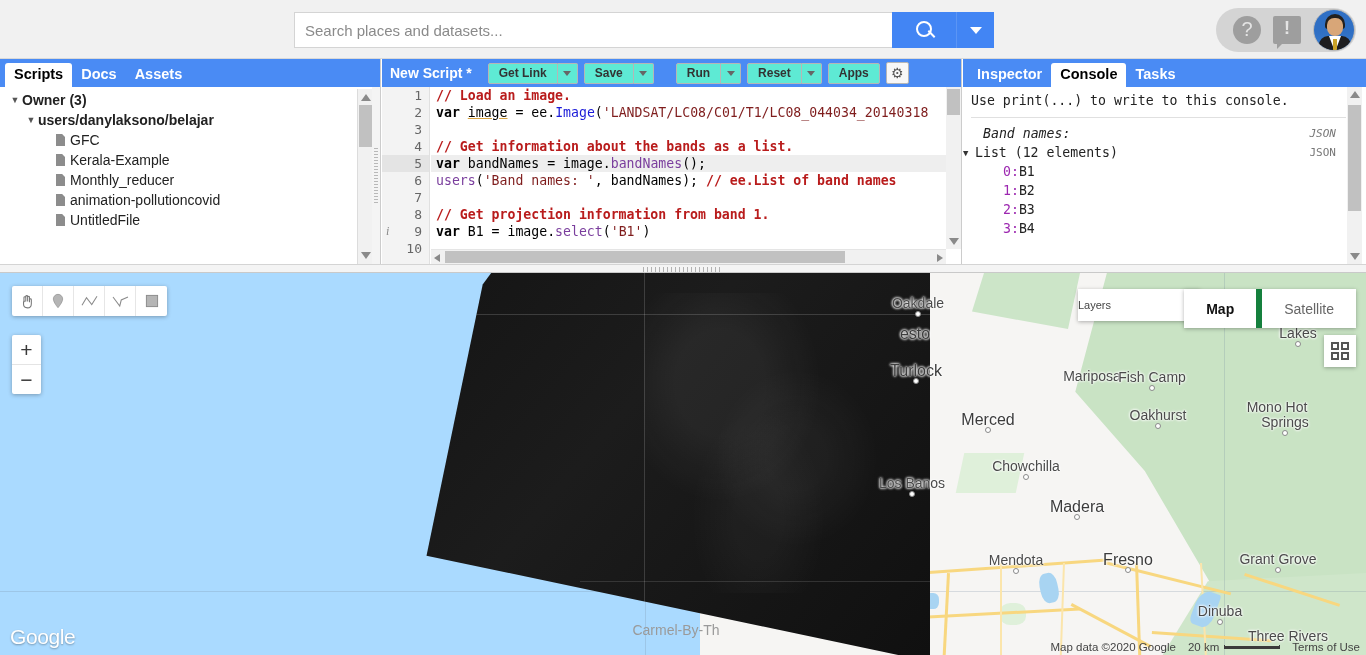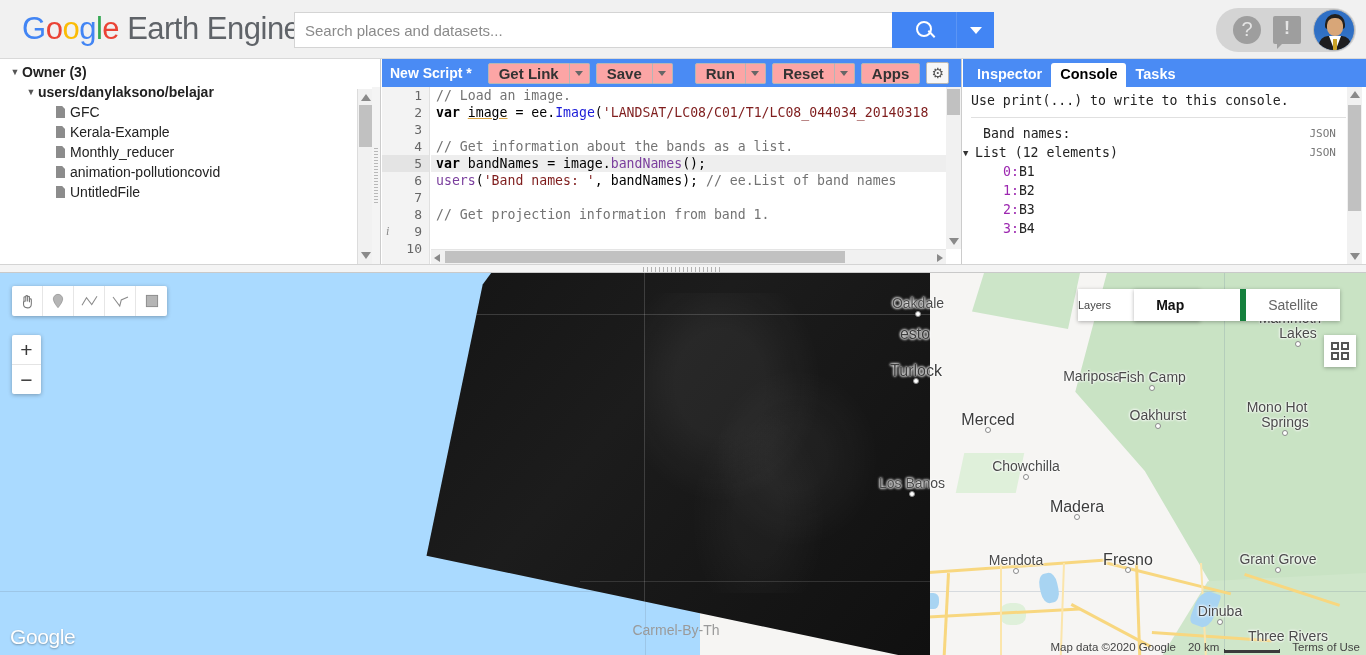--- a/index.html
+++ b/index.html
@@ -207,22 +207,22 @@
   }
   .code-toolbar {
     height: 28px; background: #4a8bf4;
     display: flex; align-items: center; gap: 6px; padding-left: 8px;
   }
   .script-title {
     color: #fff; font-weight: bold; font-size: 14px; margin-right: 10px;
     white-space: nowrap; font-family: "Liberation Sans", sans-serif;
   }
   .btn {
-    height: 21px; background: #fca5a5; border: 1px solid #b6b6b6;
-    color: #333; font-size: 15px; font-weight: bold;
+    height: 21px; background: #5eead4; border: 1px solid #b6b6b6;
+    color: #333; font-size: 12px; font-weight: bold;
     display: flex; align-items: center; justify-content: center;
     padding: 0 10px; cursor: pointer; border-radius: 2px;
     font-family: "Liberation Sans", sans-serif; white-space: nowrap;
   }
   .btn-split {
     width: 20px; padding: 0; border-left: 1px solid #cfcfcf;
   }
   .btn-split::after {
     content: ""; border-left: 4px solid transparent;
     border-right: 4px solid transparent; border-top: 5px solid #666;
@@ -254,21 +254,21 @@
   .gutter .ln .info {
     position: absolute; left: 4px; top: 0; color: #888;
     font-family: "Liberation Serif", serif; font-style: italic; font-size: 12px;
   }
   .codelines {
     position: absolute; left: 49px; top: 0; right: 15px; height: 100%;
     overflow: hidden; white-space: nowrap;
   }
   .cl { height: 17px; line-height: 17px; padding-left: 5px; }
   .cl.hl { background: #eeeeee; }
-  .c-com { color: #737373; }
+  .c-com { color: #b91c1c; font-weight: bold; }
   .c-kw  { color: #000; font-weight: bold; }
   .c-str { color: #7f1d1d; }
   .c-fn  { color: #7a3e9d; }
   .c-pl  { color: #000; }
   .c-blu { color: #1a1ad8; }
   .underl { text-decoration: underline; text-decoration-color: #d9a441; }
 
   .code-scroll-v {
     position: absolute; right: 0; top: 0; width: 15px; bottom: 15px;
     background: #f1f1f1;
@@ -433,22 +433,22 @@
   }
   .zoomctl .sep { height: 0; border-top: 1px solid #e4e4e4; }
 
   .layers-box {
     position: absolute; left: 1078px; top: 16px; width: 122px; height: 32px;
     background: #fff; box-shadow: 0 1px 4px rgba(0,0,0,0.3);
     display: flex; align-items: center; padding-left: 0;
     font-size: 11px; color: #444; cursor: pointer;
   }
   .maptype {
-    position: absolute; right: 26px; top: 16px; height: 32px;
-    background: #fff; box-shadow: 0 1px 4px rgba(0,0,0,0.3); display: flex; gap: 34px;
+    position: absolute; right: 10px; top: 16px; height: 39px;
+    background: #fff; box-shadow: 0 1px 4px rgba(0,0,0,0.3); display: flex;
   }
   .maptype div {
     padding: 0 22px; display: flex; align-items: center;
     font-size: 14px; cursor: pointer; color: #666;
   }
   .maptype .sel { color: #111; font-weight: bold; }
   .maptype .b2 { border-left: 6px solid #15803d; }
 
   .fullscreen {
     position: absolute; right: 10px; top: 62px; width: 32px; height: 32px;
@@ -467,40 +467,37 @@
     font-size: 21px; color: #fff; letter-spacing: -0.4px;
     text-shadow: 0 1px 2px rgba(0,0,0,0.35);
     font-family: "Liberation Sans", sans-serif;
   }
   .map-footer {
     position: absolute; right: 0; bottom: 0; height: 17px;
     display: flex; align-items: center; gap: 12px; padding-right: 6px;
     font-size: 11.5px; color: #444;
     font-family: "Liberation Sans", sans-serif;
   }
-  .scalebar { display: flex; align-items: flex-end; gap: 5px; }
+  .scalebar { display: flex; align-items: center; gap: 5px; }
   .scalebar .bar {
     width: 56px; height: 4px; border: 1px solid #3b3b3b;
     border-top: none; background: transparent;
   }
   .scalebar .bar i {
     display: block; height: 3px; background: #3b3b3b; width: 100%;
     margin-top: 1px;
   }
   .termslink { color: #444; text-decoration: none; cursor: pointer; }
 </style>
 </head>
 <body>
 
 <div id="app">
 
   <div class="header">
-    <div class="logo">
-      <span class="g1">G</span><span class="g2">o</span><span class="g3">o</span><span class="g4">g</span><span class="g5">l</span><span class="g6">e</span><span class="ee">&nbsp;Earth Engine</span>
-    </div>
     <div class="searchwrap">
       <input class="searchbox" type="text" placeholder="Search places and datasets..." style="">
       <div class="searchbtn"></div>
       <div class="searchdrop"></div>
     </div>
     <div class="acct">
       <div class="help-icon">?</div>
       <div class="feedback-icon">!</div>
       <div class="avatar">
         <div class="body"></div>
@@ -508,20 +505,25 @@
         <div class="tie"></div>
         <div class="hair"></div>
         <div class="face"></div>
       </div>
     </div>
   </div>
 
   <div class="panels">
 
     <div class="panel-scripts">
+      <div class="tabbar">
+        <div class="tab active">Scripts</div>
+        <div class="tab">Docs</div>
+        <div class="tab">Assets</div>
+      </div>
       <div class="tree">
         <div class="row lvl1">
           <span class="caret-d">▼</span>
           <span>Owner  (3)</span>
         </div>
         <div class="row lvl2">
           <span class="caret-d">▼</span>
           <span>users/danylaksono/belajar</span>
         </div>
         <div class="row lvl3">
@@ -593,20 +595,21 @@
           </div>
         <div class="codelines" id="codelines">
             <div class="cl"><span class="c-com">// Load an image.</span></div>
             <div class="cl"><span class="c-kw">var</span><span class="c-pl"> </span><span class="c-pl underl">image</span><span class="c-pl"> = </span><span class="c-pl">ee.</span><span class="c-blu">Image</span><span class="c-pl">(</span><span class="c-str">'LANDSAT/LC08/C01/T1/LC08_044034_20140318</span></div>
             <div class="cl">&nbsp;</div>
             <div class="cl"><span class="c-com">// Get information about the bands as a list.</span></div>
             <div class="cl hl"><span class="c-kw">var</span><span class="c-pl"> bandNames = image.</span><span class="c-fn">bandNames</span><span class="c-pl">();</span></div>
             <div class="cl"><span class="c-fn">users</span><span class="c-pl">(</span><span class="c-str">'Band names: '</span><span class="c-pl">, bandNames); </span><span class="c-com">// ee.List of band names</span></div>
             <div class="cl">&nbsp;</div>
             <div class="cl"><span class="c-com">// Get projection information from band 1.</span></div>
+            <div class="cl"><span class="c-kw">var</span><span class="c-pl"> B1 = image.</span><span class="c-fn">select</span><span class="c-pl">(</span><span class="c-str">'B1'</span><span class="c-pl">)</span></div>
             <div class="cl">&nbsp;</div>
           </div>
         <div class="code-scroll-v">
           <div style="position:absolute;left:1px;top:2px;width:13px;height:26px;background:#c1c1c1;"></div>
           <div style="position:absolute;left:3px;bottom:4px;width:0;height:0;border-left:5px solid transparent;border-right:5px solid transparent;border-top:7px solid #8a8a8a;"></div>
         </div>
         <div class="code-scroll-h">
           <div class="la"></div>
           <div class="thumb"></div>
           <div class="ra"></div>
@@ -617,21 +620,21 @@
     <div class="panel-console">
       <div class="tabbar">
         <div class="tab">Inspector</div>
         <div class="tab active">Console</div>
         <div class="tab">Tasks</div>
       </div>
       <div class="console-body">
         <div class="c-head">Use print(...) to write to this console.</div>
         <div class="c-divider"></div>
         <div id="console-entries">
-            <div class="c-row" style="padding-left: 14px;">
+            <div class="c-row" style="padding-left: 14px; font-style: italic;">
               <span>Band names:</span>
               <span class="jsonlbl">JSON</span>
             </div>
             <div class="c-row" style="padding-left: 4px;">
               <span class="tw">▼</span>
               <span>List (12 elements)</span>
               <span class="jsonlbl">JSON</span>
             </div>
             <div class="c-row" style="padding-left: 34px;">
               <span class="c-idx">0: </span>

